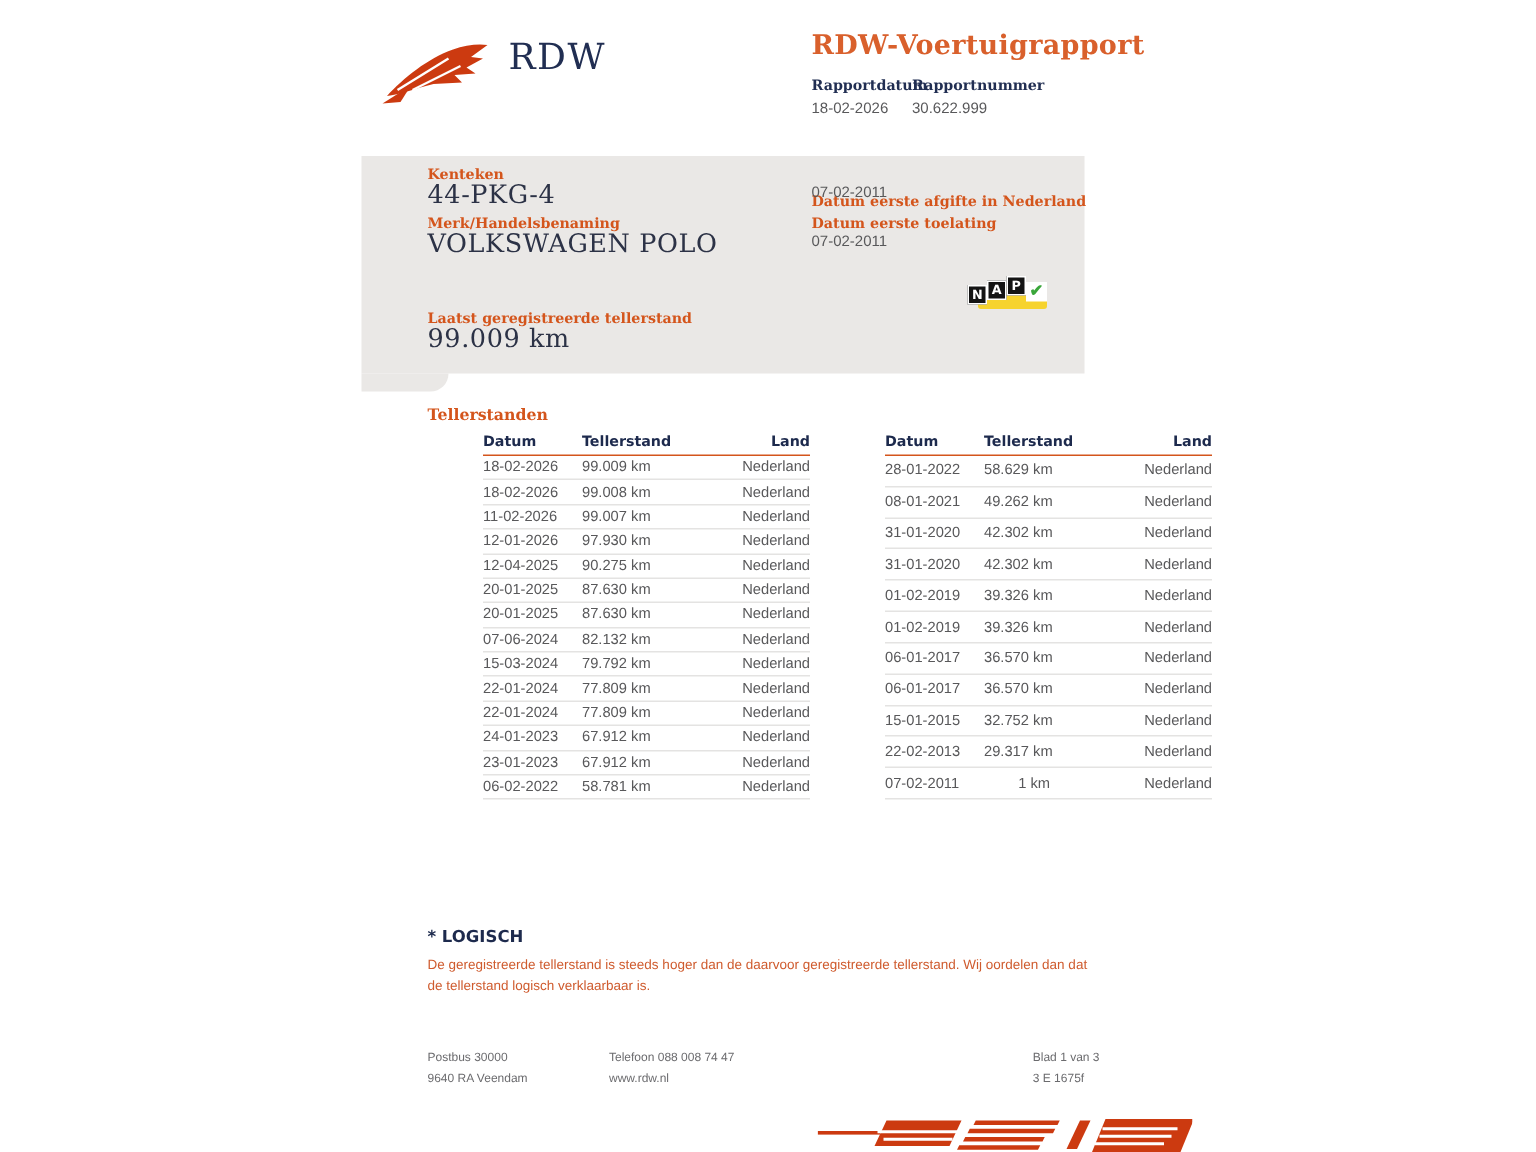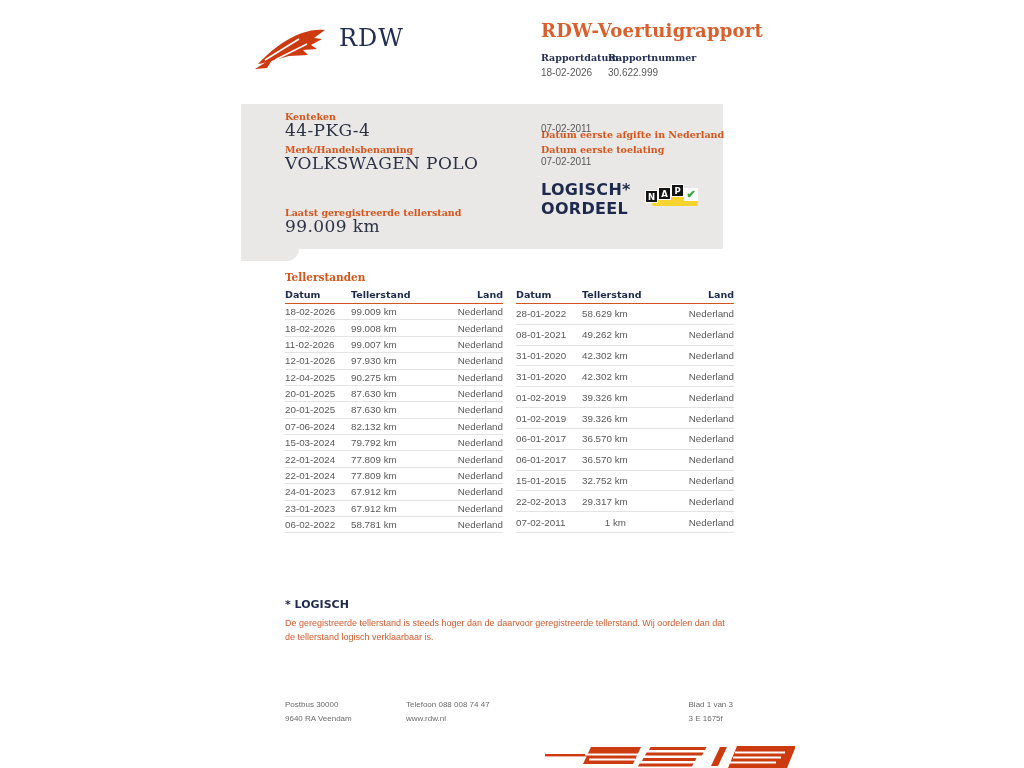--- a/index.html
+++ b/index.html
@@ -50,34 +50,34 @@
   .nap-a{left:14px;top:5px;}
   .nap-p{left:27px;top:2px;}
   .nap-check{position:absolute;left:40px;top:6px;width:14px;height:13px;background:#fff;
              color:#3aa63a;font-weight:bold;font-size:11px;line-height:13px;text-align:center;}
 
   
   .tellerstanden{position:absolute;left:285px;top:271px;width:449px;}
   .section-heading{font-family:"DejaVu Serif",serif;font-weight:700;font-size:10.5px;
                    color:var(--accent);margin-bottom:4px;}
   .tables{display:flex;gap:13px;}
-  table.odo{border-collapse:collapse;table-layout:fixed;width:218px;}
+  table.odo{border-collapse:collapse;table-layout:fixed;width:218px;margin-left:37px;}
   table.odo col.c1{width:66px;} table.odo col.c2{width:44px;} table.odo col.c3{width:108px;}
   table.odo th{font-family:"DejaVu Sans",sans-serif;font-weight:bold;font-size:9.5px;
                color:#1d2a4d;text-align:left;white-space:nowrap;overflow:visible;
                padding:2px 0 3px 0;border-bottom:1.5px solid var(--accent);}
   table.odo th.c-land{text-align:right;}
   table.odo td{font-size:9.8px;color:var(--text-gray);padding:2.2px 0;
                border-bottom:1px solid var(--line);white-space:nowrap;}
   table.odo td.c-km{text-align:right;}
   table.odo td.c-land{text-align:right;}
 
   
   .footnote{position:absolute;left:285px;top:598px;width:452px;}
-  .footnote-heading{font-family:"DejaVu Sans",sans-serif;font-weight:bold;font-size:11px;color:#1d2a4d;}
+  .footnote-heading{font-family:"DejaVu Sans",sans-serif;font-weight:bold;font-size:11px;color:#1d2a4d;margin-top:20px;}
   .footnote-text{margin-top:6px;font-size:9px;line-height:13.5px;color:#cf5b2e;}
 
   
   .footer{position:absolute;left:285px;top:698px;width:448px;height:30px;font-size:8px;
           line-height:14px;color:#6b6b6e;}
   .footer .f-col{position:absolute;top:0;}
   .f-address{left:0;}
   .f-contact{left:121px;}
   .f-page{right:0;}
 
@@ -121,24 +121,20 @@
 
   <div class="lab" style="left:44px;top:103px;">Laatst geregistreerde tellerstand</div>
   <div class="val-lg" style="left:44px;top:112px;">99.009 km</div>
 
   <div class="lab" style="left:300px;top:25px;">Datum eerste afgifte in Nederland</div>
   <div class="val-sm" style="left:300px;top:19px;">07-02-2011</div>
 
   <div class="lab" style="left:300px;top:40px;">Datum eerste toelating</div>
   <div class="val-sm" style="left:300px;top:52px;">07-02-2011</div>
 
-  <div class="oordeel">
-    <div>LOGISCH*</div>
-    <div>OORDEEL</div>
-  </div>
 
   <div class="nap">
     <div class="nap-yellow"></div>
     <div class="nap-sq nap-n">N</div>
     <div class="nap-sq nap-a">A</div>
     <div class="nap-sq nap-p">P</div>
     <div class="nap-check">✔</div>
   </div>
 </div>
 

